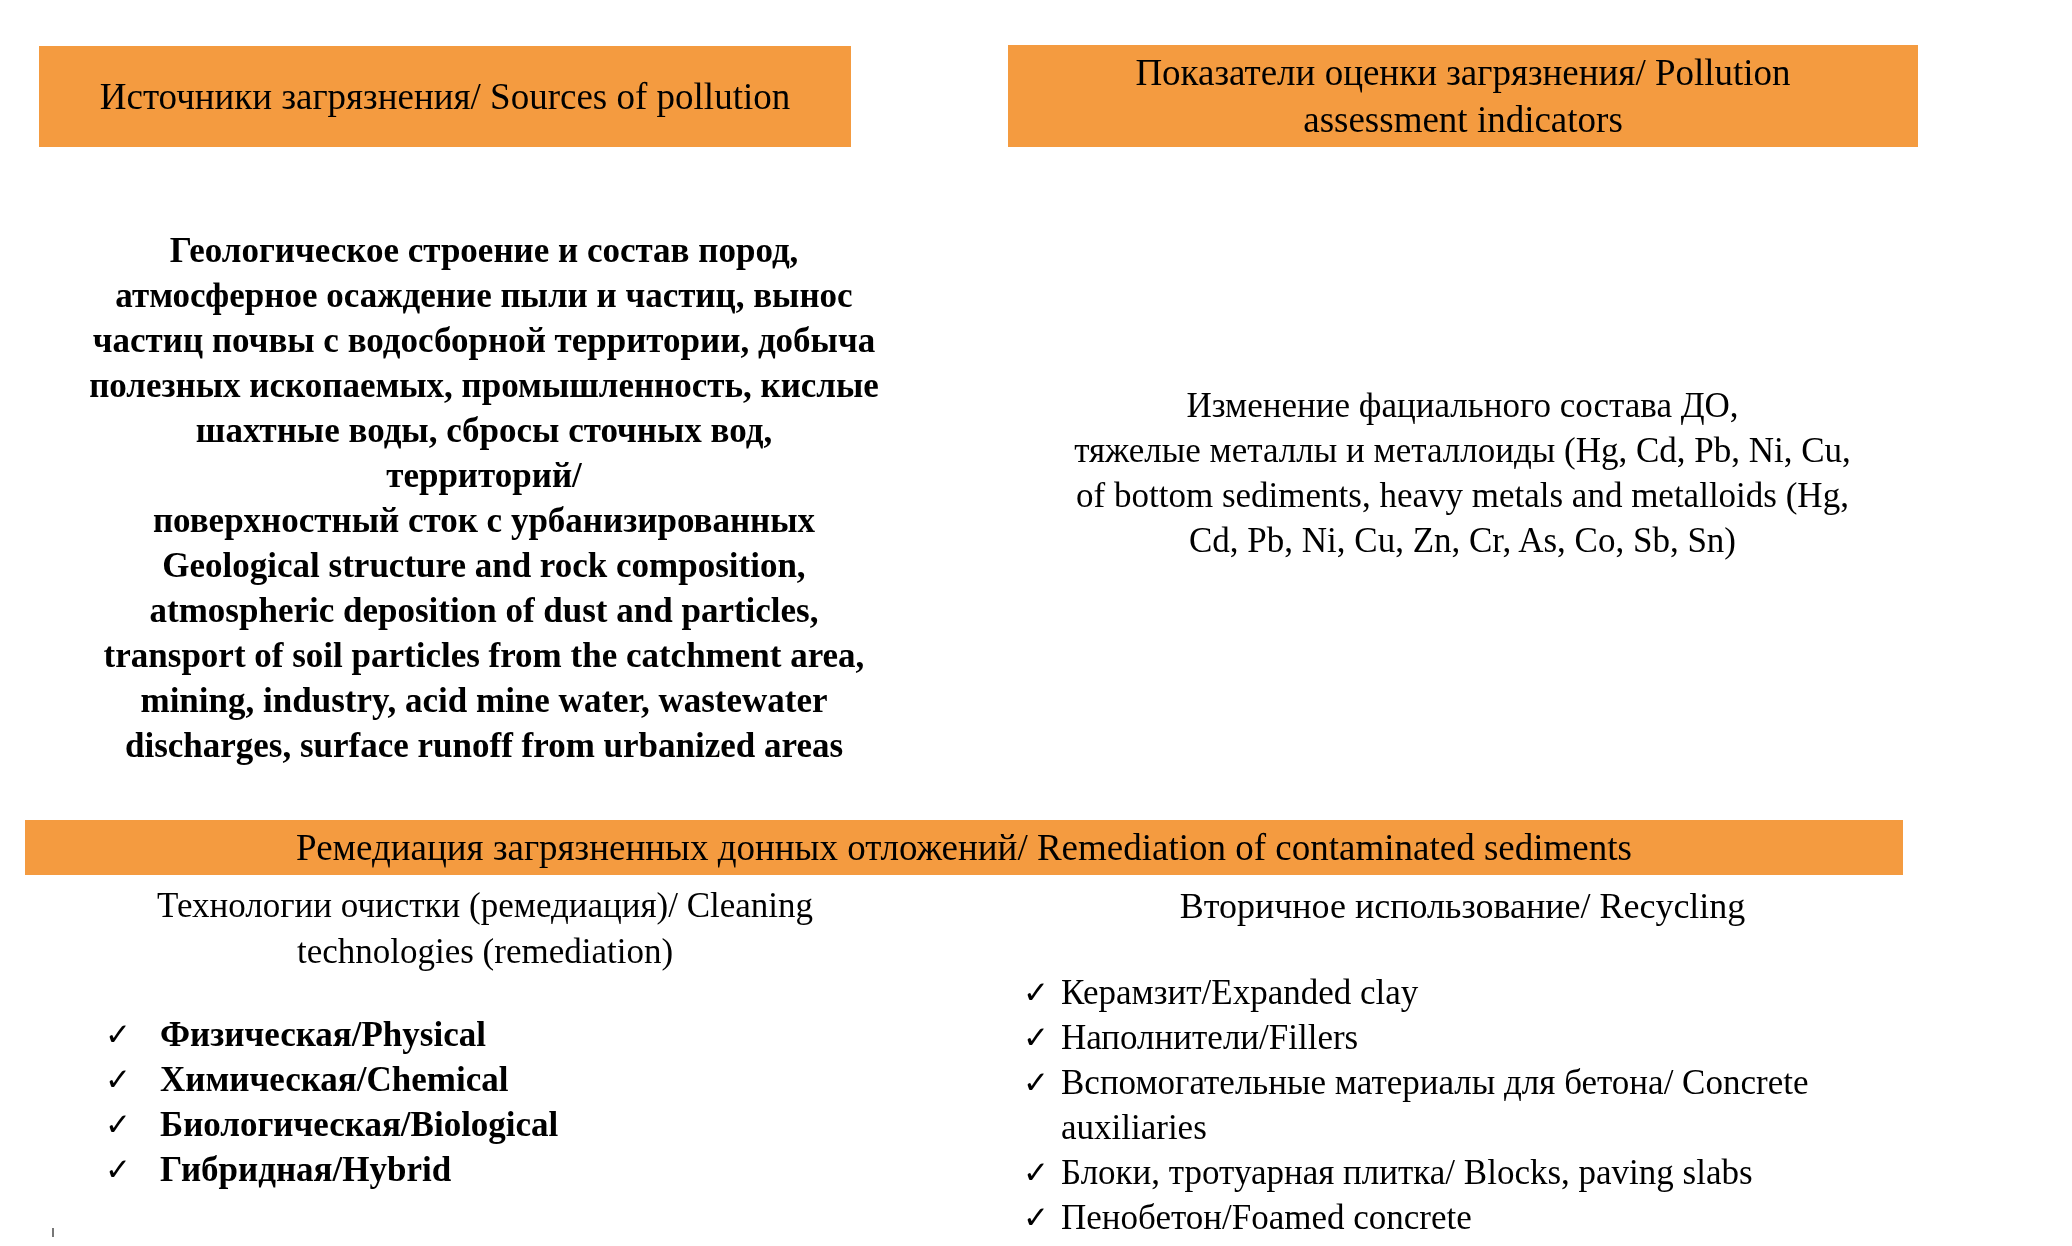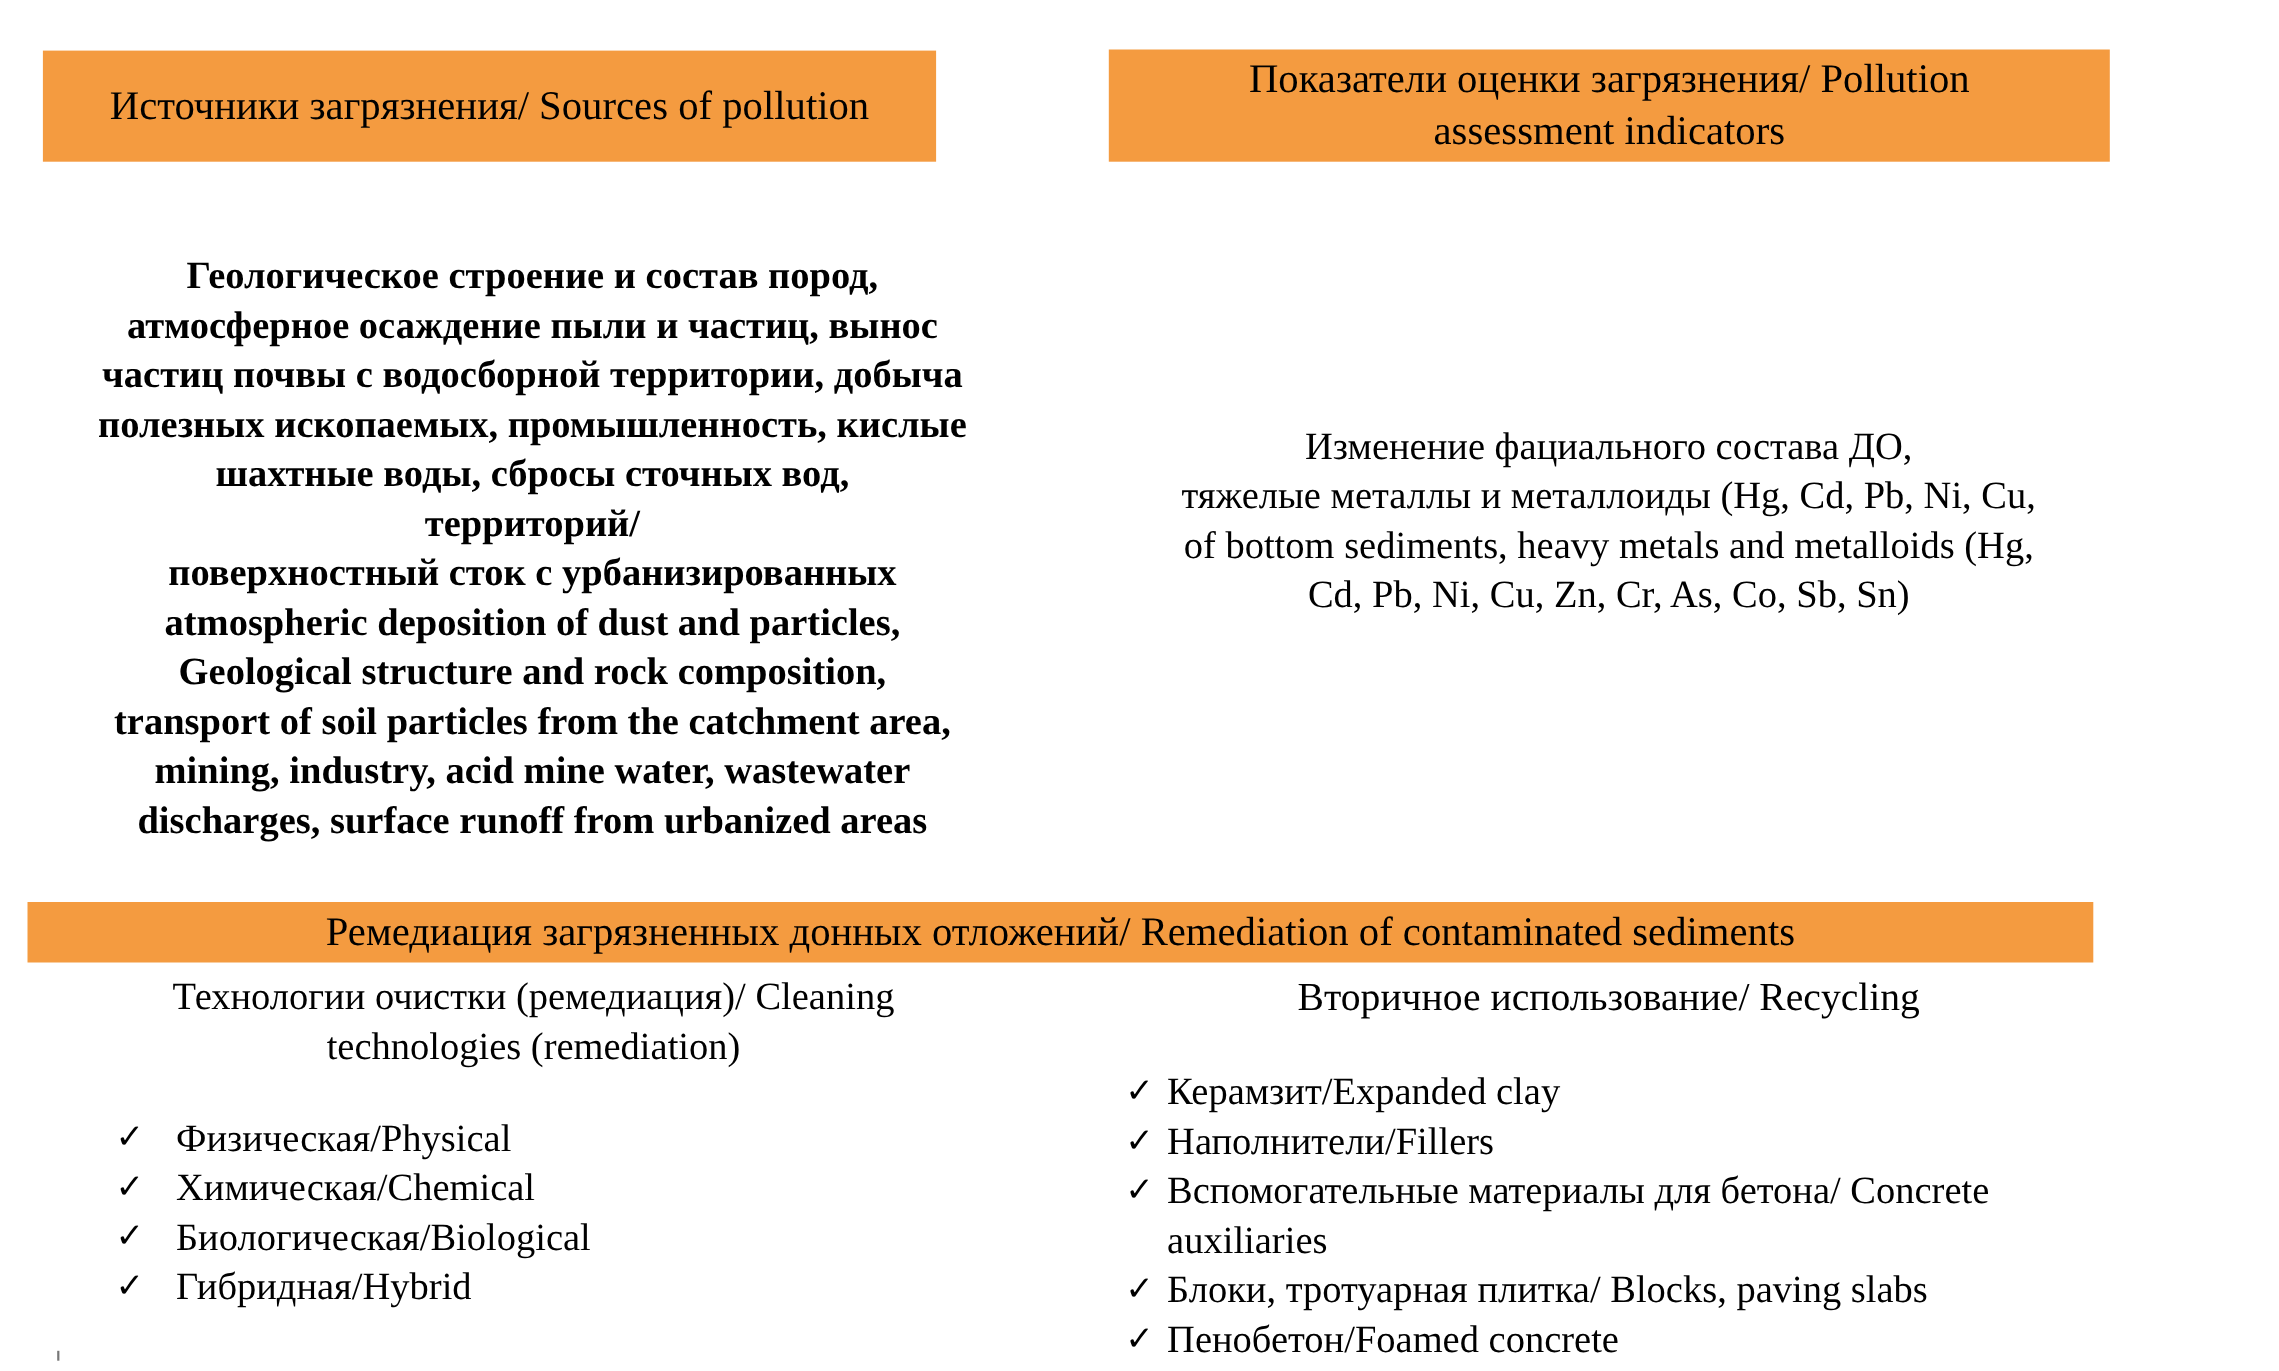--- a/index.html
+++ b/index.html
@@ -70,21 +70,21 @@
     line-height: 45px;
   }
   .check {
     flex: 0 0 55px;
     width: 55px;
     font-family: "DejaVu Sans", sans-serif;
     font-size: 31px;
   }
   .list-right .check { flex: 0 0 38px; width: 38px; }
   .check-text { flex: 1 1 auto; }
-  .list-left .check-text { white-space: nowrap; }
+  .list-left .check-text { white-space: nowrap; font-weight: bold; }
 
   .stray {
     position: absolute;
     left: 52px; top: 1228px;
     width: 2px; height: 9px;
     background: #777777;
   }
 </style>
 </head>
 <body style="color: rgb(0, 0, 0);">
@@ -103,22 +103,22 @@
   </div>
 
   <div class="body-left">
       <div>Геологическое строение и состав пород,</div>
       <div>атмосферное осаждение пыли и частиц, вынос</div>
       <div>частиц почвы с водосборной территории, добыча</div>
       <div>полезных ископаемых, промышленность, кислые</div>
       <div>шахтные воды, сбросы сточных вод,</div>
       <div>территорий/</div>
       <div>поверхностный сток с урбанизированных</div>
+      <div>Geological structure and rock composition,</div>
       <div>atmospheric deposition of dust and particles,</div>
-      <div>Geological structure and rock composition,</div>
       <div>transport of soil particles from the catchment area,</div>
       <div>mining, industry, acid mine water, wastewater</div>
       <div>discharges, surface runoff from urbanized areas</div>
     </div>
 
   <div class="body-right">
       <div>Изменение фациального состава ДО,</div>
       <div>тяжелые металлы и металлоиды (Hg, Cd, Pb, Ni, Cu,</div>
       <div>of bottom sediments, heavy metals and metalloids (Hg,</div>
       <div>Cd, Pb, Ni, Cu, Zn, Cr, As, Co, Sb, Sn)</div>

